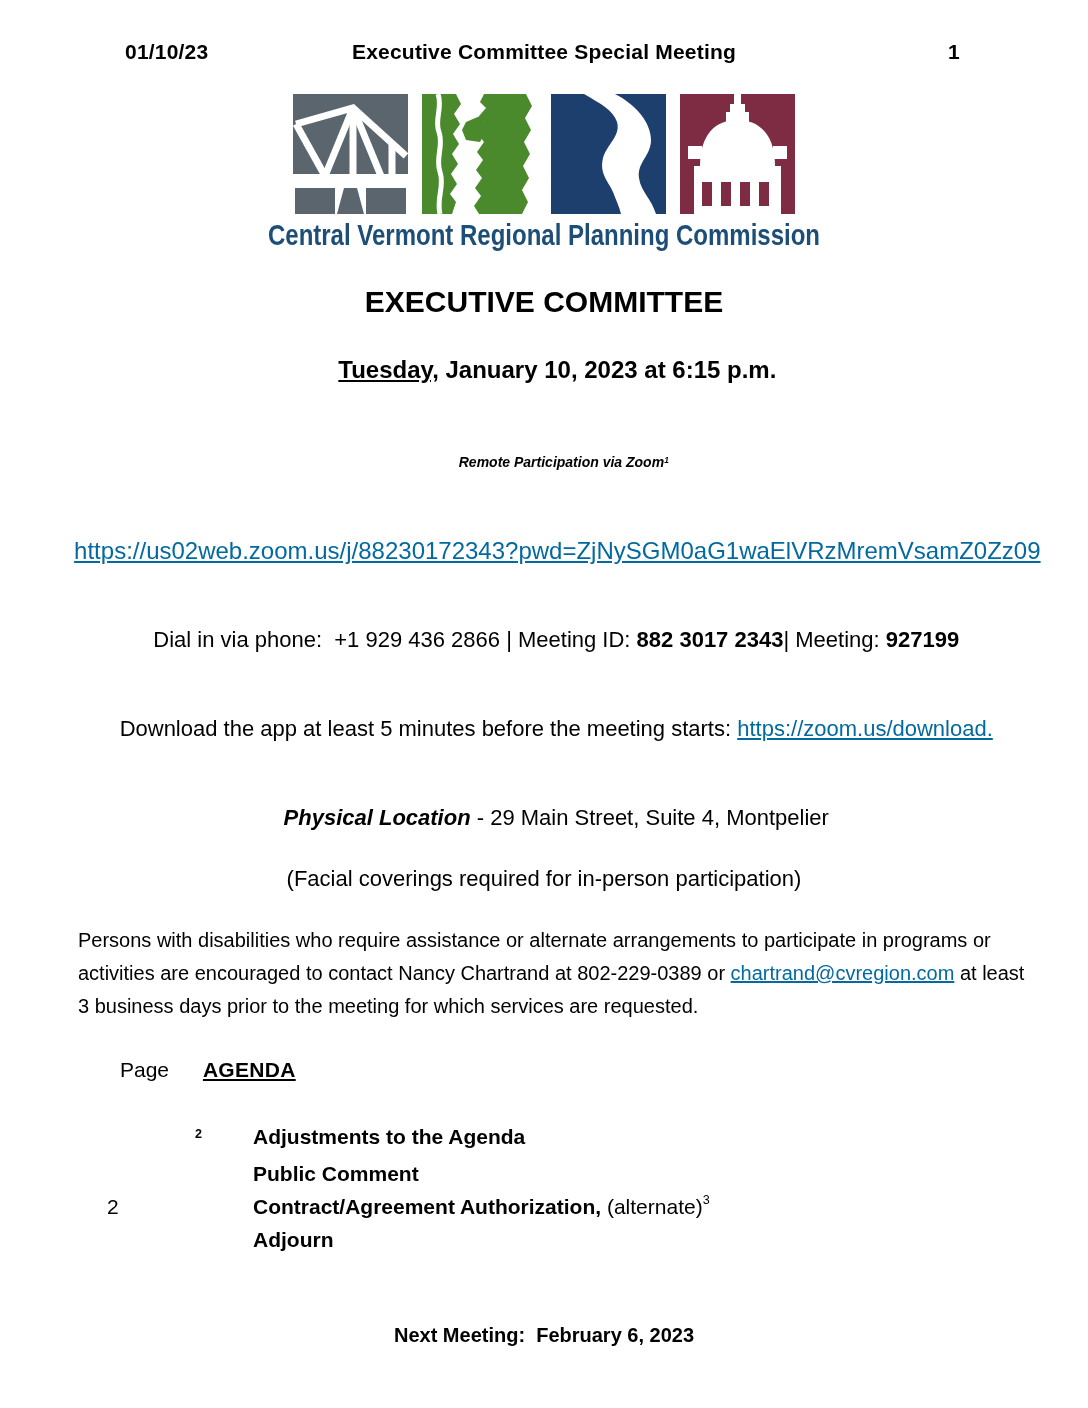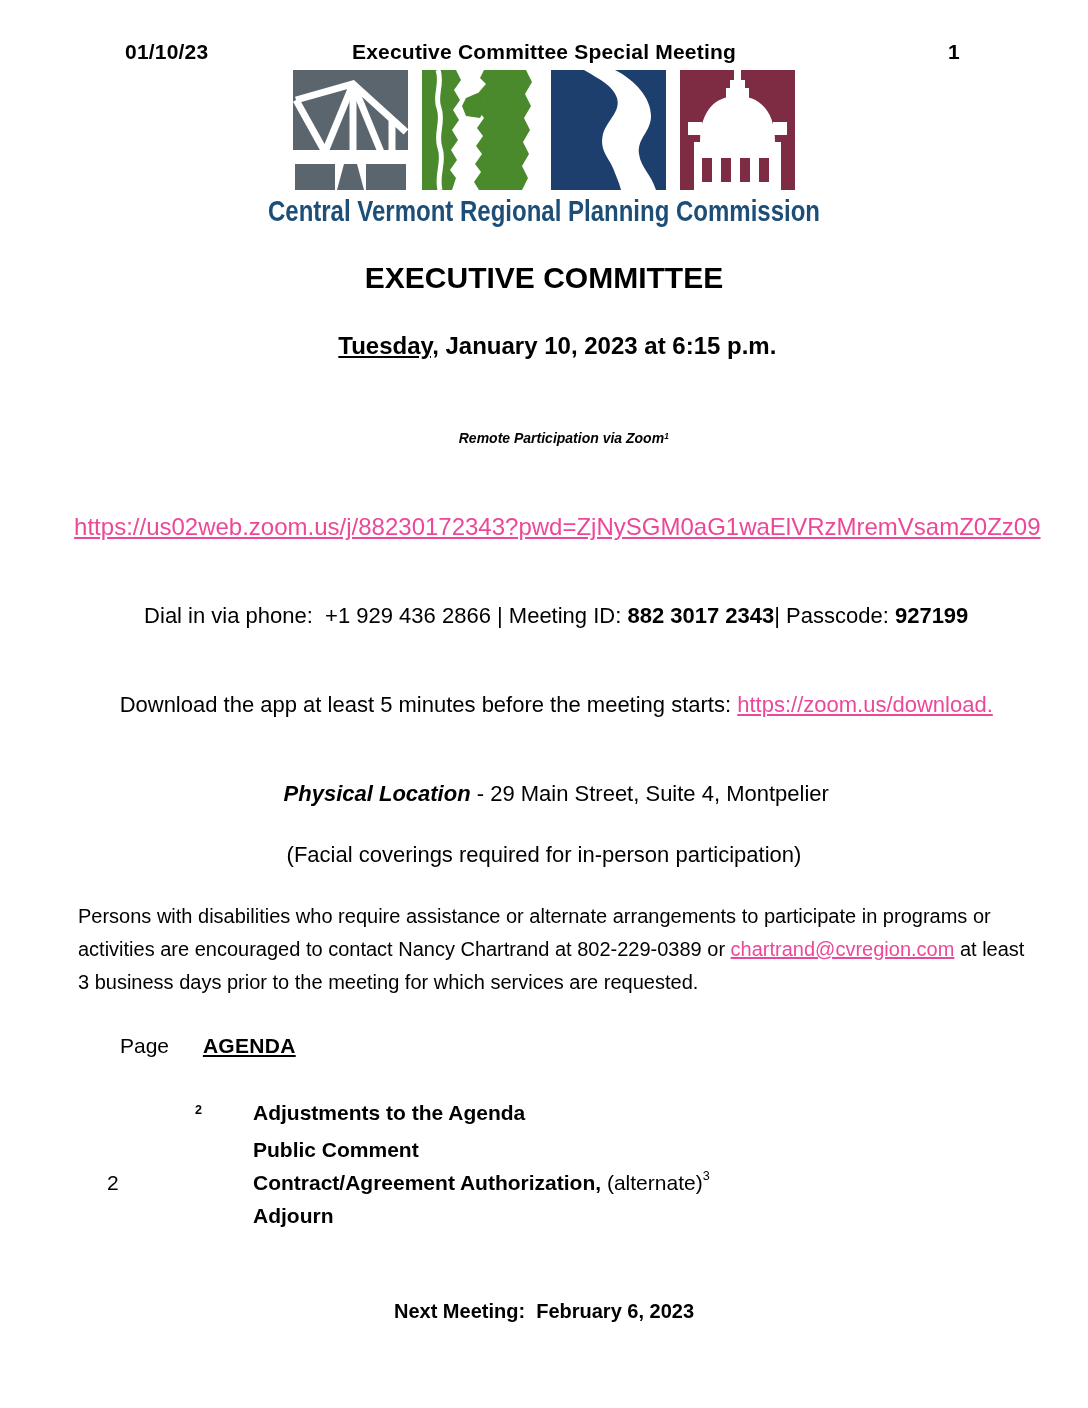--- a/index.html
+++ b/index.html
@@ -5,21 +5,21 @@
   html,body{margin:0;padding:0;background:#ffffff;}
   .page{
     position:relative;
     width:1088px;height:1408px;
     background:#ffffff;
     overflow:hidden;
     font-family:"Liberation Sans","DejaVu Sans",sans-serif;
     color:#000;
   }
   
-  .hdr{position:relative;padding-top:28px;height:26px;font-weight:bold;font-size:21px;letter-spacing:.2px;}
+  .hdr{position:relative;padding-top:52px;height:26px;font-weight:bold;font-size:21px;letter-spacing:.2px;}
   .hdr-date{position:absolute;left:125px;top:40px;}
   .hdr-title{position:absolute;left:0;right:0;top:40px;text-align:center;}
   .hdr-page{position:absolute;right:128px;top:40px;}
   
   .logo-wrap{margin-top:16px;text-align:center;}
   .logo-panels{display:flex;justify-content:center;gap:14px;}
   .logo-panels svg{display:block;}
   .org-name{
     margin-top:3px;line-height:36px;font-size:30px;font-weight:bold;
     color:#1d4e78;white-space:nowrap;
@@ -32,21 +32,21 @@
   .t-date{margin-top:6px;font-size:24px;font-weight:bold;line-height:30px;}
   .u{text-decoration:underline;}
   .t-remote{margin-top:8px;font-size:14px;font-weight:bold;font-style:italic;line-height:26px;margin-left:24px;}
   .t-url{margin-top:6px;font-size:24px;line-height:28px;}
   .t-dial{margin-top:6px;font-size:22px;line-height:27px;}
   .t-down{margin-top:8px;font-size:22px;line-height:27px;}
   .t-loc{margin-top:8px;font-size:22px;line-height:27px;}
   .t-facial{margin-top:7px;font-size:22px;line-height:27px;}
   .bold{font-weight:bold;}
   .bi{font-weight:bold;font-style:italic;}
-  a.link{color:#ec4899;text-decoration:underline;cursor:pointer;}
+  a.link{color:#0369a1;text-decoration:underline;cursor:pointer;}
   .sup{font-size:60%;position:relative;top:-.45em;font-weight:inherit;}
   
   .para{margin:32px 0 0 78px;width:950px;font-size:20px;line-height:33px;white-space:normal;}
   
   .agenda-head{margin-top:33px;padding-left:120px;font-size:21px;line-height:28px;}
   .agenda-head .head-label{font-weight:normal;}
   .agenda-head .head-agenda{margin-left:28px;font-weight:bold;text-decoration:underline;letter-spacing:.3px;}
   .agenda-items{margin-top:36px;}
   .a-row{display:flex;padding-left:75px;font-size:21px;line-height:33px;}
   .a-page{width:90px;padding-left:32px;box-sizing:border-box;font-weight:normal;}
@@ -123,21 +123,21 @@
   <div class="cline t-date">
     <span class="u">Tuesday,</span><span> January 10, 2023 at 6:15 p.m.</span>
   </div>
   <div class="cline t-remote">
     <span>Remote Participation via Zoom</span><span class="sup">1</span>
   </div>
   <div class="cline t-url">
     <a class="link">https://us02web.zoom.us/j/88230172343?pwd=ZjNySGM0aG1waElVRzMremVsamZ0Zz09</a>
   </div>
   <div class="cline t-dial">
-    <span>Dial in via phone:  +1 929 436 2866 | Meeting ID: </span><span class="bold">882 3017 2343</span><span>| Passcode: </span><span class="bold">927199</span>
+    <span>Dial in via phone:  +1 929 436 2866 | Meeting ID: </span><span class="bold">882 3017 2343</span><span>| Meeting: </span><span class="bold">927199</span>
   </div>
   <div class="cline t-down">
     <span>Download the app at least 5 minutes before the meeting starts: </span><a class="link">https://zoom.us/download.</a>
   </div>
   <div class="cline t-loc">
     <span class="bi">Physical Location</span><span> - 29 Main Street, Suite 4, Montpelier</span>
   </div>
   <div class="cline t-facial">(Facial coverings required for in-person participation)</div>
 
   <div class="para">

